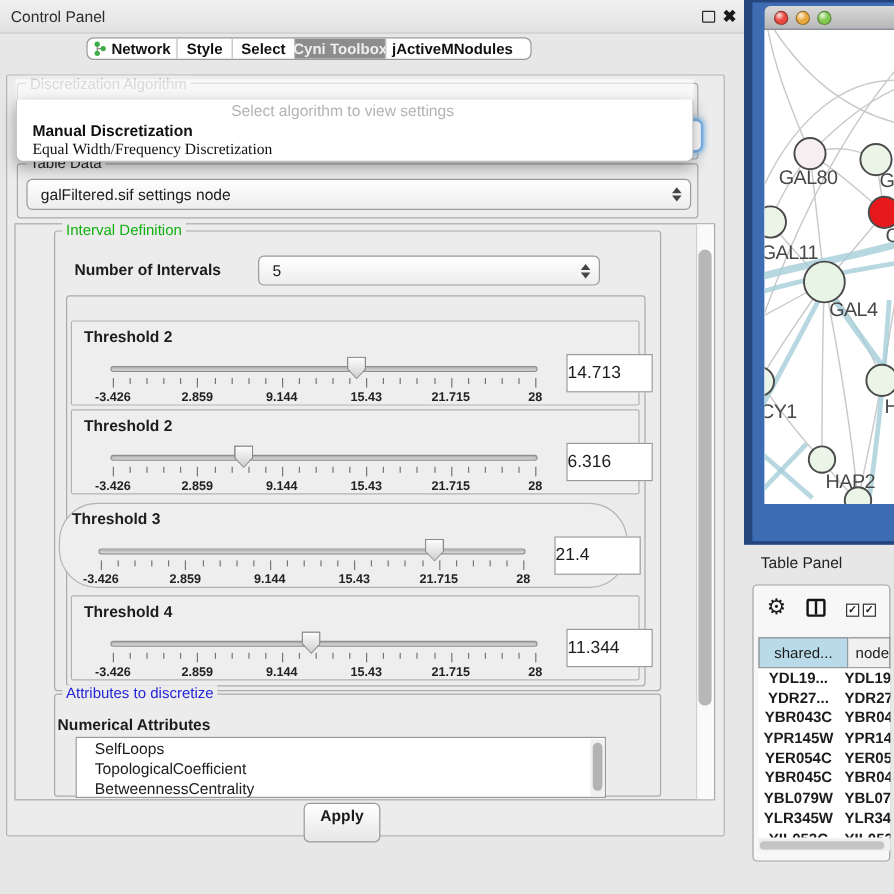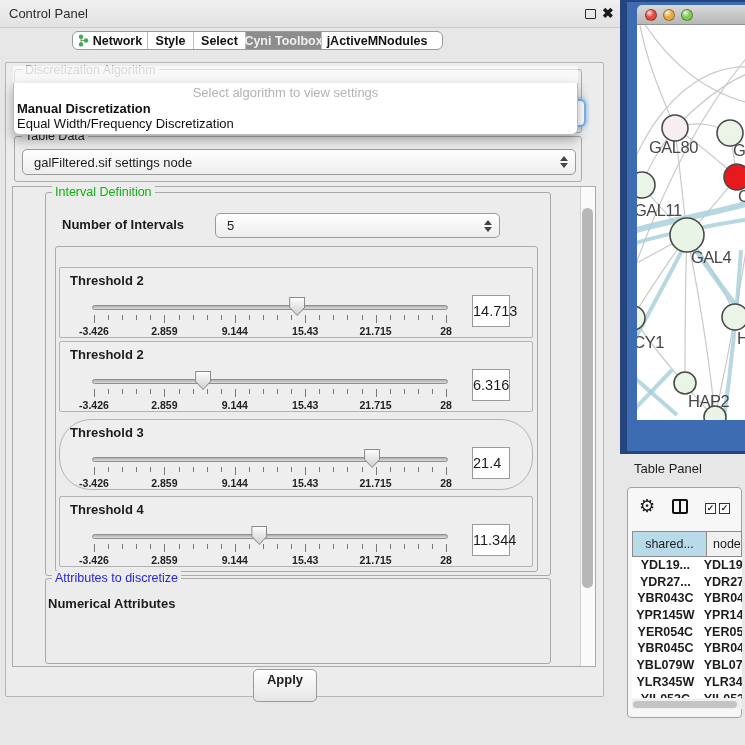--- a/index.html
+++ b/index.html
@@ -28,40 +28,40 @@
          font-size:13px;display:flex;align-items:center;padding:0 22px 0 11px;position:absolute;}
   .stepper{position:absolute;right:7px;top:50%;margin-top:-7px;width:9px;height:14px;}
   .stepper:before,.stepper:after{content:"";position:absolute;left:1px;border-left:4px solid transparent;border-right:4px solid transparent;}
   .stepper:before{top:1px;border-bottom:5px solid #444;}
   .stepper:after{bottom:1px;border-top:5px solid #444;}
   
   .popup-strip{left:13px;top:66px;width:565px;height:17px;background:rgba(255,255,255,.62);z-index:11;}
   .popup{left:13px;top:83px;width:565px;height:52px;background:#fff;border:1px solid #bbb;border-top:none;
          border-radius:0 0 6px 6px;box-shadow:0 5px 12px rgba(0,0,0,.32);z-index:12;font-size:13px;}
   .popup .ph{position:absolute;left:0;right:20px;top:2px;text-align:center;color:#b3b3b3;}
-  .popup .it{position:absolute;left:3px;right:3px;height:14px;line-height:14px;color:#111;}
+  .popup .it{position:absolute;left:13px;right:3px;height:14px;line-height:14px;color:#111;}
   
   .ring{left:558px;top:99px;width:28px;height:28px;border-radius:6px;background:#fff;
         border:2px solid #7db3e8;box-shadow:0 0 4px 1px #8fc0ec;z-index:5;}
   
   .viewport{left:12px;top:186px;width:584px;height:481px;border:1px solid #ababab;background:#ececec;}
   .vsb-track{left:580px;top:187px;width:15px;height:479px;background:#fafafa;border-left:1px solid #d0d0d0;}
   .vsb-thumb{left:582px;top:208px;width:11px;height:380px;background:#b7b7b7;border-radius:6px;}
   
   .throw{position:absolute;width:474px;height:71px;border:1px solid #b3b3b3;background:#eeeeee;border-radius:2px;}
   .throw .lbl{position:absolute;left:10px;top:5px;font-size:13px;font-weight:bold;}
   .track{position:absolute;left:32px;top:37px;width:356px;height:5px;border:1px solid #8f8f8f;border-radius:3px;
          background:linear-gradient(#adadad,#dedede);}
   .thumb-o{position:absolute;width:16px;height:19px;top:29px;background:#8a8a8a;
            clip-path:polygon(0 0,100% 0,100% 55%,50% 100%,0 55%);}
   .thumb-i{position:absolute;left:1px;top:1px;width:14px;height:17px;background:linear-gradient(#fdfdfd,#cfcfcf);
            clip-path:polygon(0 0,100% 0,100% 55%,50% 100%,0 55%);}
   .tick{position:absolute;width:1px;background:#777;}
   .ticklab{position:absolute;width:44px;text-align:center;font-size:10.5px;font-weight:bold;color:#222;top:57px;}
-  .valbox{position:absolute;left:412px;top:27px;width:38px;height:32px;background:#fff;border:1px solid #9a9a9a;
+  .valbox{position:absolute;left:412px;top:27px;width:72px;height:32px;background:#fff;border:1px solid #9a9a9a;
           font-size:14.5px;line-height:30px;padding-right:22px;}
   
   .attrlist{left:63px;top:614px;width:442px;height:51px;background:#fff;border:1px solid #999;overflow:hidden;font-size:13px;}
   .attrlist .li{padding:1.5px 0 1.5px 15px;height:17px;line-height:14px;}
   .alsb{position:absolute;right:1px;top:1px;width:11px;height:48px;background:#efefef;}
   .alsb .th{position:absolute;left:1.5px;top:3px;width:8px;height:40px;border-radius:4px;background:#b3b3b3;}
   .btn{background:linear-gradient(#ffffff,#e6e6e6);border:1px solid #999;border-radius:5px;
        font-size:13px;font-weight:bold;text-align:center;}
   
   .navy{left:620px;top:0;width:125px;height:454px;background:#24457d;}
@@ -128,21 +128,21 @@
   <div class="abs mainpanel"></div>
 
   <div class="abs groupbox" style="left:14px;top:69px;width:568px;height:64px;"></div>
   <span class="grouptitle" style="left:22px;top:63px;color:#9b9b9b;">Discretization Algorithm</span>
   <div class="abs ring"></div>
 
   <div class="abs popup-strip"></div>
   <div class="abs popup">
     <div class="ph">Select algorithm to view settings</div>
     <div class="it" style="top:19px;font-weight:bold;">Manual Discretization</div>
-    <div class="it" style="top:34px;">Equal Width/Frequency Discretization</div>
+    <div class="it" style="top:34px;font-family:Liberation Serif, serif;">Equal Width/Frequency Discretization</div>
   </div>
 
   <div class="abs groupbox" style="left:14px;top:136px;width:568px;height:46px;"></div>
   <span class="grouptitle" style="left:22px;top:129px;color:#222;">Table Data</span>
   <div class="combo" style="left:22px;top:149px;width:554px;height:26px;">
     <span>galFiltered.sif settings node</span>
     <span class="stepper"></span>
   </div>
 
   <div class="abs viewport"></div>
@@ -233,21 +233,21 @@
         <div class="ticklab" style="left:82.4px;">2.859</div>
         <div class="ticklab" style="left:152.8px;">9.144</div>
         <div class="ticklab" style="left:223.2px;">15.43</div>
         <div class="ticklab" style="left:293.6px;">21.715</div>
         <div class="ticklab" style="left:364.0px;">28</div>
         <div class="thumb-o" style="left:135.1px;">
           <div class="thumb-i"></div>
         </div>
         <div class="valbox">6.316</div>
       </div>
-      <div class="throw" style="left: 59px; top: 419px; border-radius: 32px;">
+      <div class="throw" style="left: 49px; top: 419px; border-radius: 32px;">
         <div class="lbl">Threshold 3</div>
         <div class="track"></div>
         <div class="tick" style="left:34.0px;top:47px;height:8px;"></div>
         <div class="tick" style="left:48.1px;top:47px;height:5px;"></div>
         <div class="tick" style="left:62.2px;top:47px;height:5px;"></div>
         <div class="tick" style="left:76.2px;top:47px;height:5px;"></div>
         <div class="tick" style="left:90.3px;top:47px;height:5px;"></div>
         <div class="tick" style="left:104.4px;top:47px;height:8px;"></div>
         <div class="tick" style="left:118.5px;top:47px;height:5px;"></div>
         <div class="tick" style="left:132.6px;top:47px;height:5px;"></div>
@@ -318,20 +318,28 @@
         <div class="thumb-o" style="left:191.4px;">
           <div class="thumb-i"></div>
         </div>
         <div class="valbox">11.344</div>
       </div>
     </div>
 
   <div class="abs groupbox" style="left:45px;top:578px;width:506px;height:86px;"></div>
   <span class="grouptitle" style="left:52px;top:571px;color:#2525d8;">Attributes to discretize</span>
   <span class="abs" style="left:48px;top:596px;font-size:13px;font-weight:bold;">Numerical Attributes</span>
+  <div class="abs attrlist" id="attrList">
+    <div class="alsb">
+        <div class="th"></div>
+      </div>
+  <div class="li">SelfLoops</div>
+      <div class="li">TopologicalCoefficient</div>
+      <div class="li">BetweennessCentrality</div>
+    </div>
 
   <div class="abs btn" style="left:253px;top:669px;width:64px;height:33px;line-height:20px;">Apply</div>
 
 
   <div class="abs navy"></div>
   <div class="abs bluefr"></div>
   <div class="abs macbar">
     <span class="light" id="tl0" style="left: 8px; background: radial-gradient(circle at 35% 28%, rgba(255, 255, 255, 0.85), rgba(255, 255, 255, 0) 45%), rgb(232, 73, 63); border: 1px solid rgba(0, 0, 0, 0.35);"></span>
     <span class="light" id="tl1" style="left: 26px; background: radial-gradient(circle at 35% 28%, rgba(255, 255, 255, 0.85), rgba(255, 255, 255, 0) 45%), rgb(233, 168, 59); border: 1px solid rgba(0, 0, 0, 0.35);"></span>
     <span class="light" id="tl2" style="left: 44px; background: radial-gradient(circle at 35% 28%, rgba(255, 255, 255, 0.85), rgba(255, 255, 255, 0) 45%), rgb(130, 201, 79); border: 1px solid rgba(0, 0, 0, 0.35);"></span>

